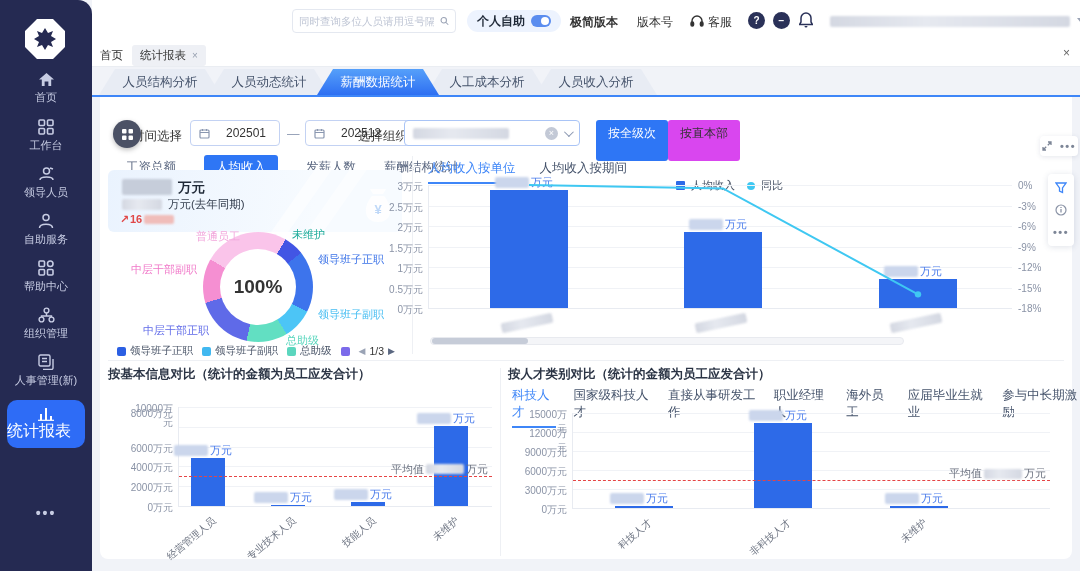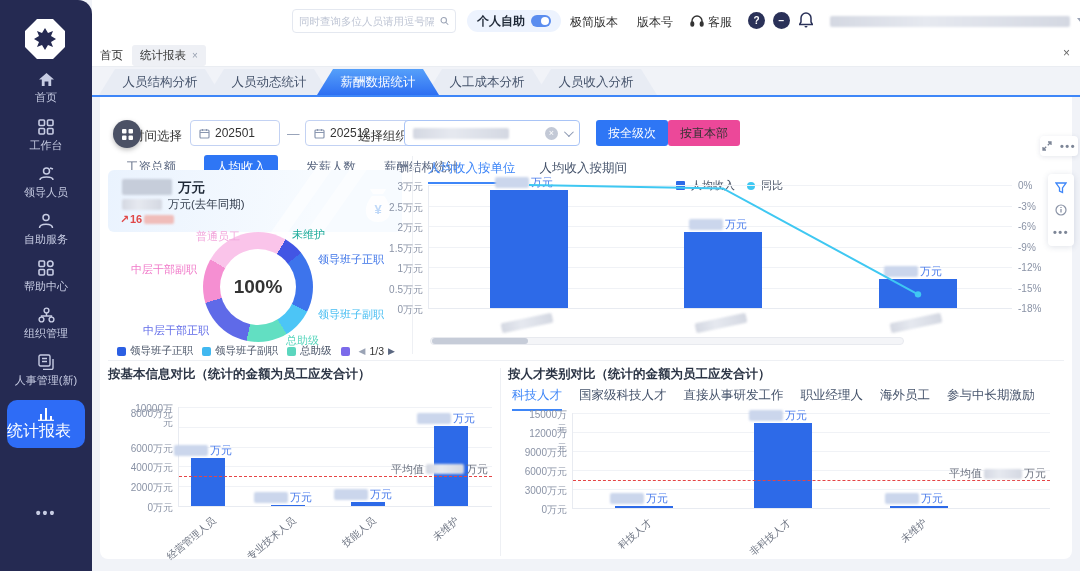--- a/index.html
+++ b/index.html
@@ -36,25 +36,25 @@
   .wtab .x { color:#97A0B0; font-size:10px; }
 
   
   .maintab { position:absolute; top:69px; height:26px; width:122px; clip-path:polygon(16px 0,calc(100% - 16px) 0,100% 100%,0 100%); background:#E8ECF4; color:#45536B; font-size:12.5px; text-align:center; line-height:26px; cursor:pointer; }
   .maintab.active { background:linear-gradient(180deg,#56A0FA,#2E6FF2); color:#fff; z-index:5; }
   .blueline { position:absolute; left:92px; top:95px; width:988px; height:2px; background:#3E86F8; }
   .panel { position:absolute; left:100px; top:97px; width:972px; height:462px; background:#fff; border-radius:0 0 8px 8px; }
 
   
   .f-label { position:absolute; font-size:12.5px; color:#333; }
-  .inputbox { position:absolute; height:26px; border:1px solid #C3D2F3; border-radius:4px; background:#fff; display:flex; align-items:center; gap:5px; padding:0 8px; font-size:12px; color:#333; }
+  .inputbox { position:absolute; height:26px; border:1px solid #C3D2F3; border-radius:4px; background:#fff; display:flex; align-items:center; gap:16px; padding:0 8px; font-size:12px; color:#333; }
   .scope-wrap { position:absolute; background:#fff; border-radius:4px; display:flex; align-items:center; }
-  .scope-btn { height:26px; padding:0 12px; font-size:12px; line-height:26px; cursor:pointer; border-radius:3px; }
+  .scope-btn { height:41px; padding:0 12px; font-size:12px; line-height:26px; cursor:pointer; border-radius:3px; }
   .scope-btn.on { background:#2E76F5; color:#fff; }
-  .scope-btn.off { background:#ec4899; color:#333; }
+  .scope-btn.off { background:#d946ef; color:#333; }
   .handle { position:absolute; width:28px; height:28px; border-radius:50%; background:#4B5165; box-shadow:0 2px 5px rgba(0,0,0,.25); z-index:6; display:flex; align-items:center; justify-content:center; }
 
   
   .subtabs { position:absolute; display:flex; align-items:center; gap:28px; font-size:12.5px; color:#5A6780; }
   .subtab-pill { background:#2E76F5; color:#fff; padding:4px 12px; border-radius:3px; }
   .ctab { font-size:12.5px; color:#45536B; cursor:pointer; }
   .ctab.on { color:#3E86F8; border-bottom:2px solid #3E86F8; padding-bottom:5px; }
 
   
   .statcard { position:absolute; left:108px; top:170px; width:294px; height:62px; border-radius:6px; background:linear-gradient(100deg,#EAF3FE,#F7FBFF 70%); overflow:hidden; }
@@ -193,21 +193,21 @@
           <g fill="none" stroke="#9AA3B5" stroke-width="1.4">
             <circle cx="5" cy="5" r="3.6"></circle>
             <path d="M8 8 L11 11"></path>
           </g>
         </svg>
     </div>
     <div class="pill">
       <span>个人自助</span>
       <span class="toggle"></span>
     </div>
-    <span class="hdr-txt" style="left:478px;font-weight:normal">极简版本</span>
+    <span class="hdr-txt" style="left:478px;font-weight:bold">极简版本</span>
     <span class="hdr-txt" style="left:545px">版本号</span>
     <svg class="abs" style="left:598px;top:14px" width="14" height="13" viewBox="0 0 14 13">
         <g fill="none" stroke="#333" stroke-width="1.4">
           <path d="M2 9 V7 a5 5 0 0 1 10 0 v2"></path>
           <rect x="1" y="8" width="2.6" height="4" rx="1.2" fill="#333"></rect>
           <rect x="10.4" y="8" width="2.6" height="4" rx="1.2" fill="#333"></rect>
         </g>
       </svg>
     <span class="hdr-txt" style="left:616px">客服</span>
     <div class="hdr-circle" style="left:656px">?</div>
@@ -468,20 +468,21 @@
       </div>
     </div>
 
   <div class="chart-title" style="left:508px;top:366px">按人才类别对比（统计的金额为员工应发合计）</div>
   <div class="tabsflex" style="left:512px;top:387px;gap:17px">
     <span class="ctab on">科技人才</span>
     <span class="ctab">国家级科技人才</span>
     <span class="ctab">直接从事研发工作</span>
     <span class="ctab">职业经理人</span>
     <span class="ctab">海外员工</span>
+    <span class="ctab">应届毕业生就业</span>
     <span class="ctab">参与中长期激励</span>
   </div>
   <div class="plot" id="talent-plot" style="left:572px;top:413px;width:478px;height:96px">
       <div class="gline" style="top: 0px;"></div>
       <div class="ytick" style="left: -52px; top: -5px;">15000万元</div>
       <div class="gline" style="top: 19px;"></div>
       <div class="ytick" style="left: -52px; top: 14px;">12000万元</div>
       <div class="gline" style="top: 38px;"></div>
       <div class="ytick" style="left: -52px; top: 33px;">9000万元</div>
       <div class="gline" style="top: 57px;"></div>

